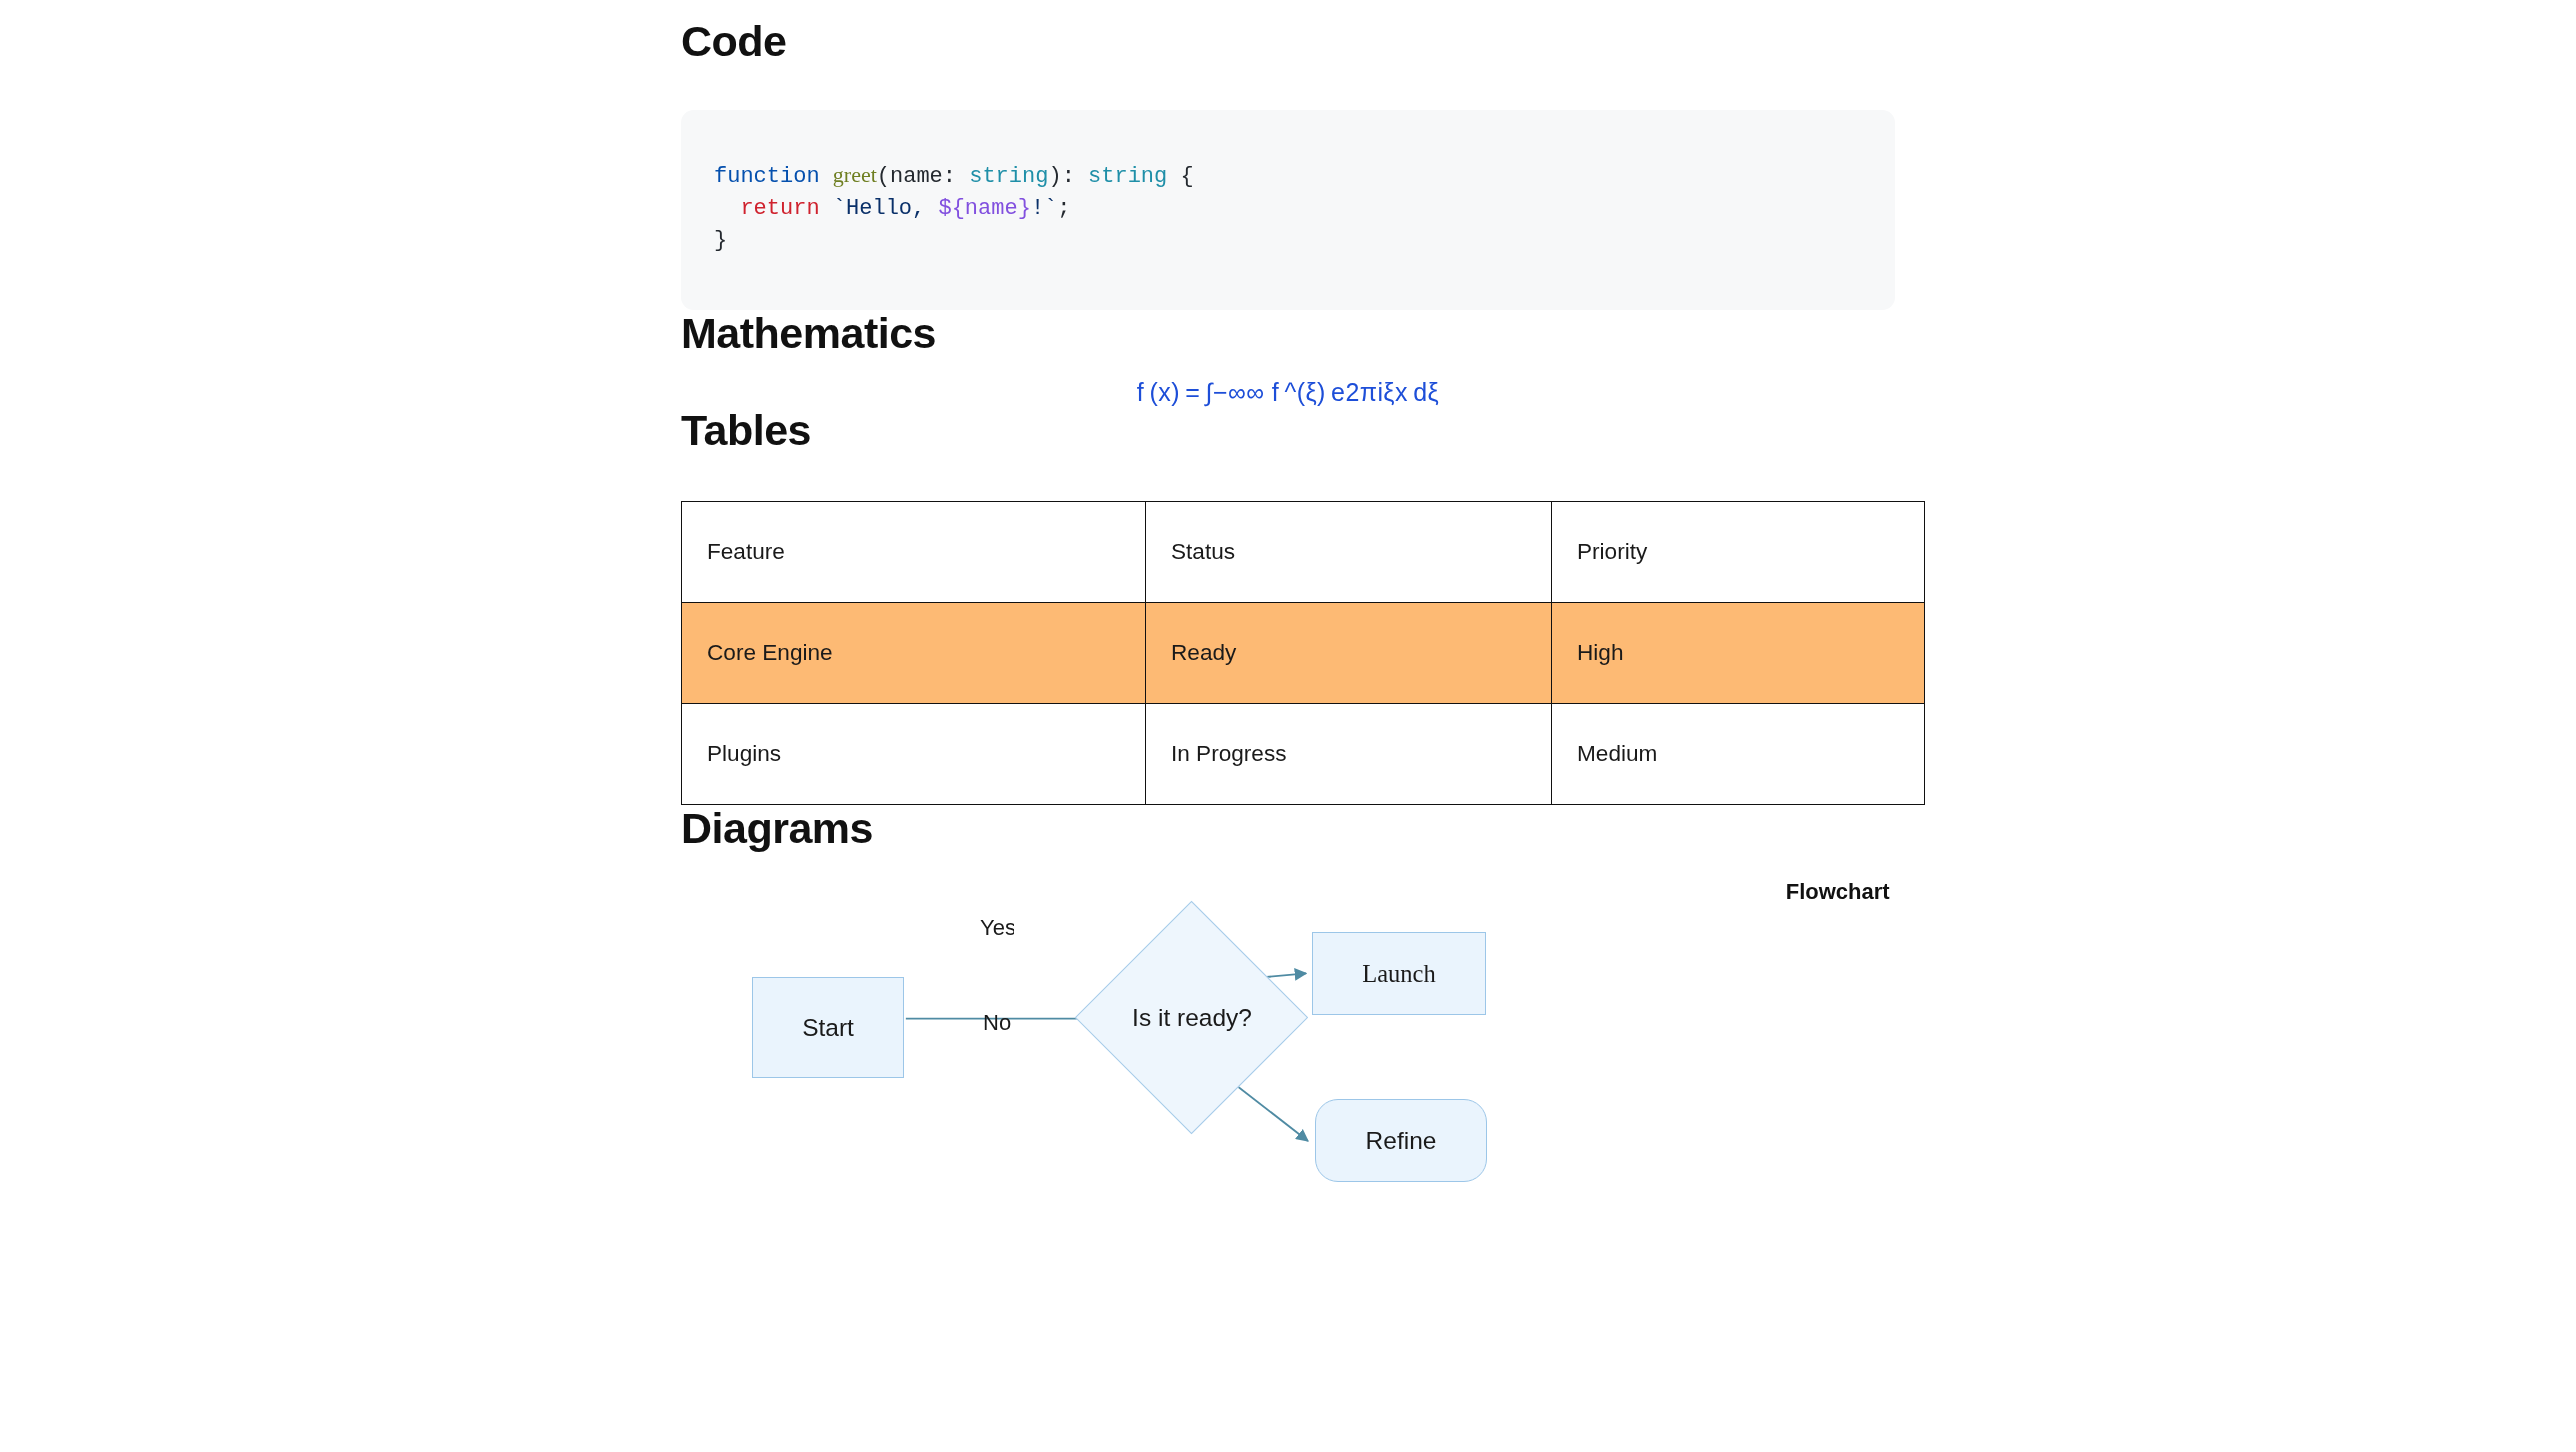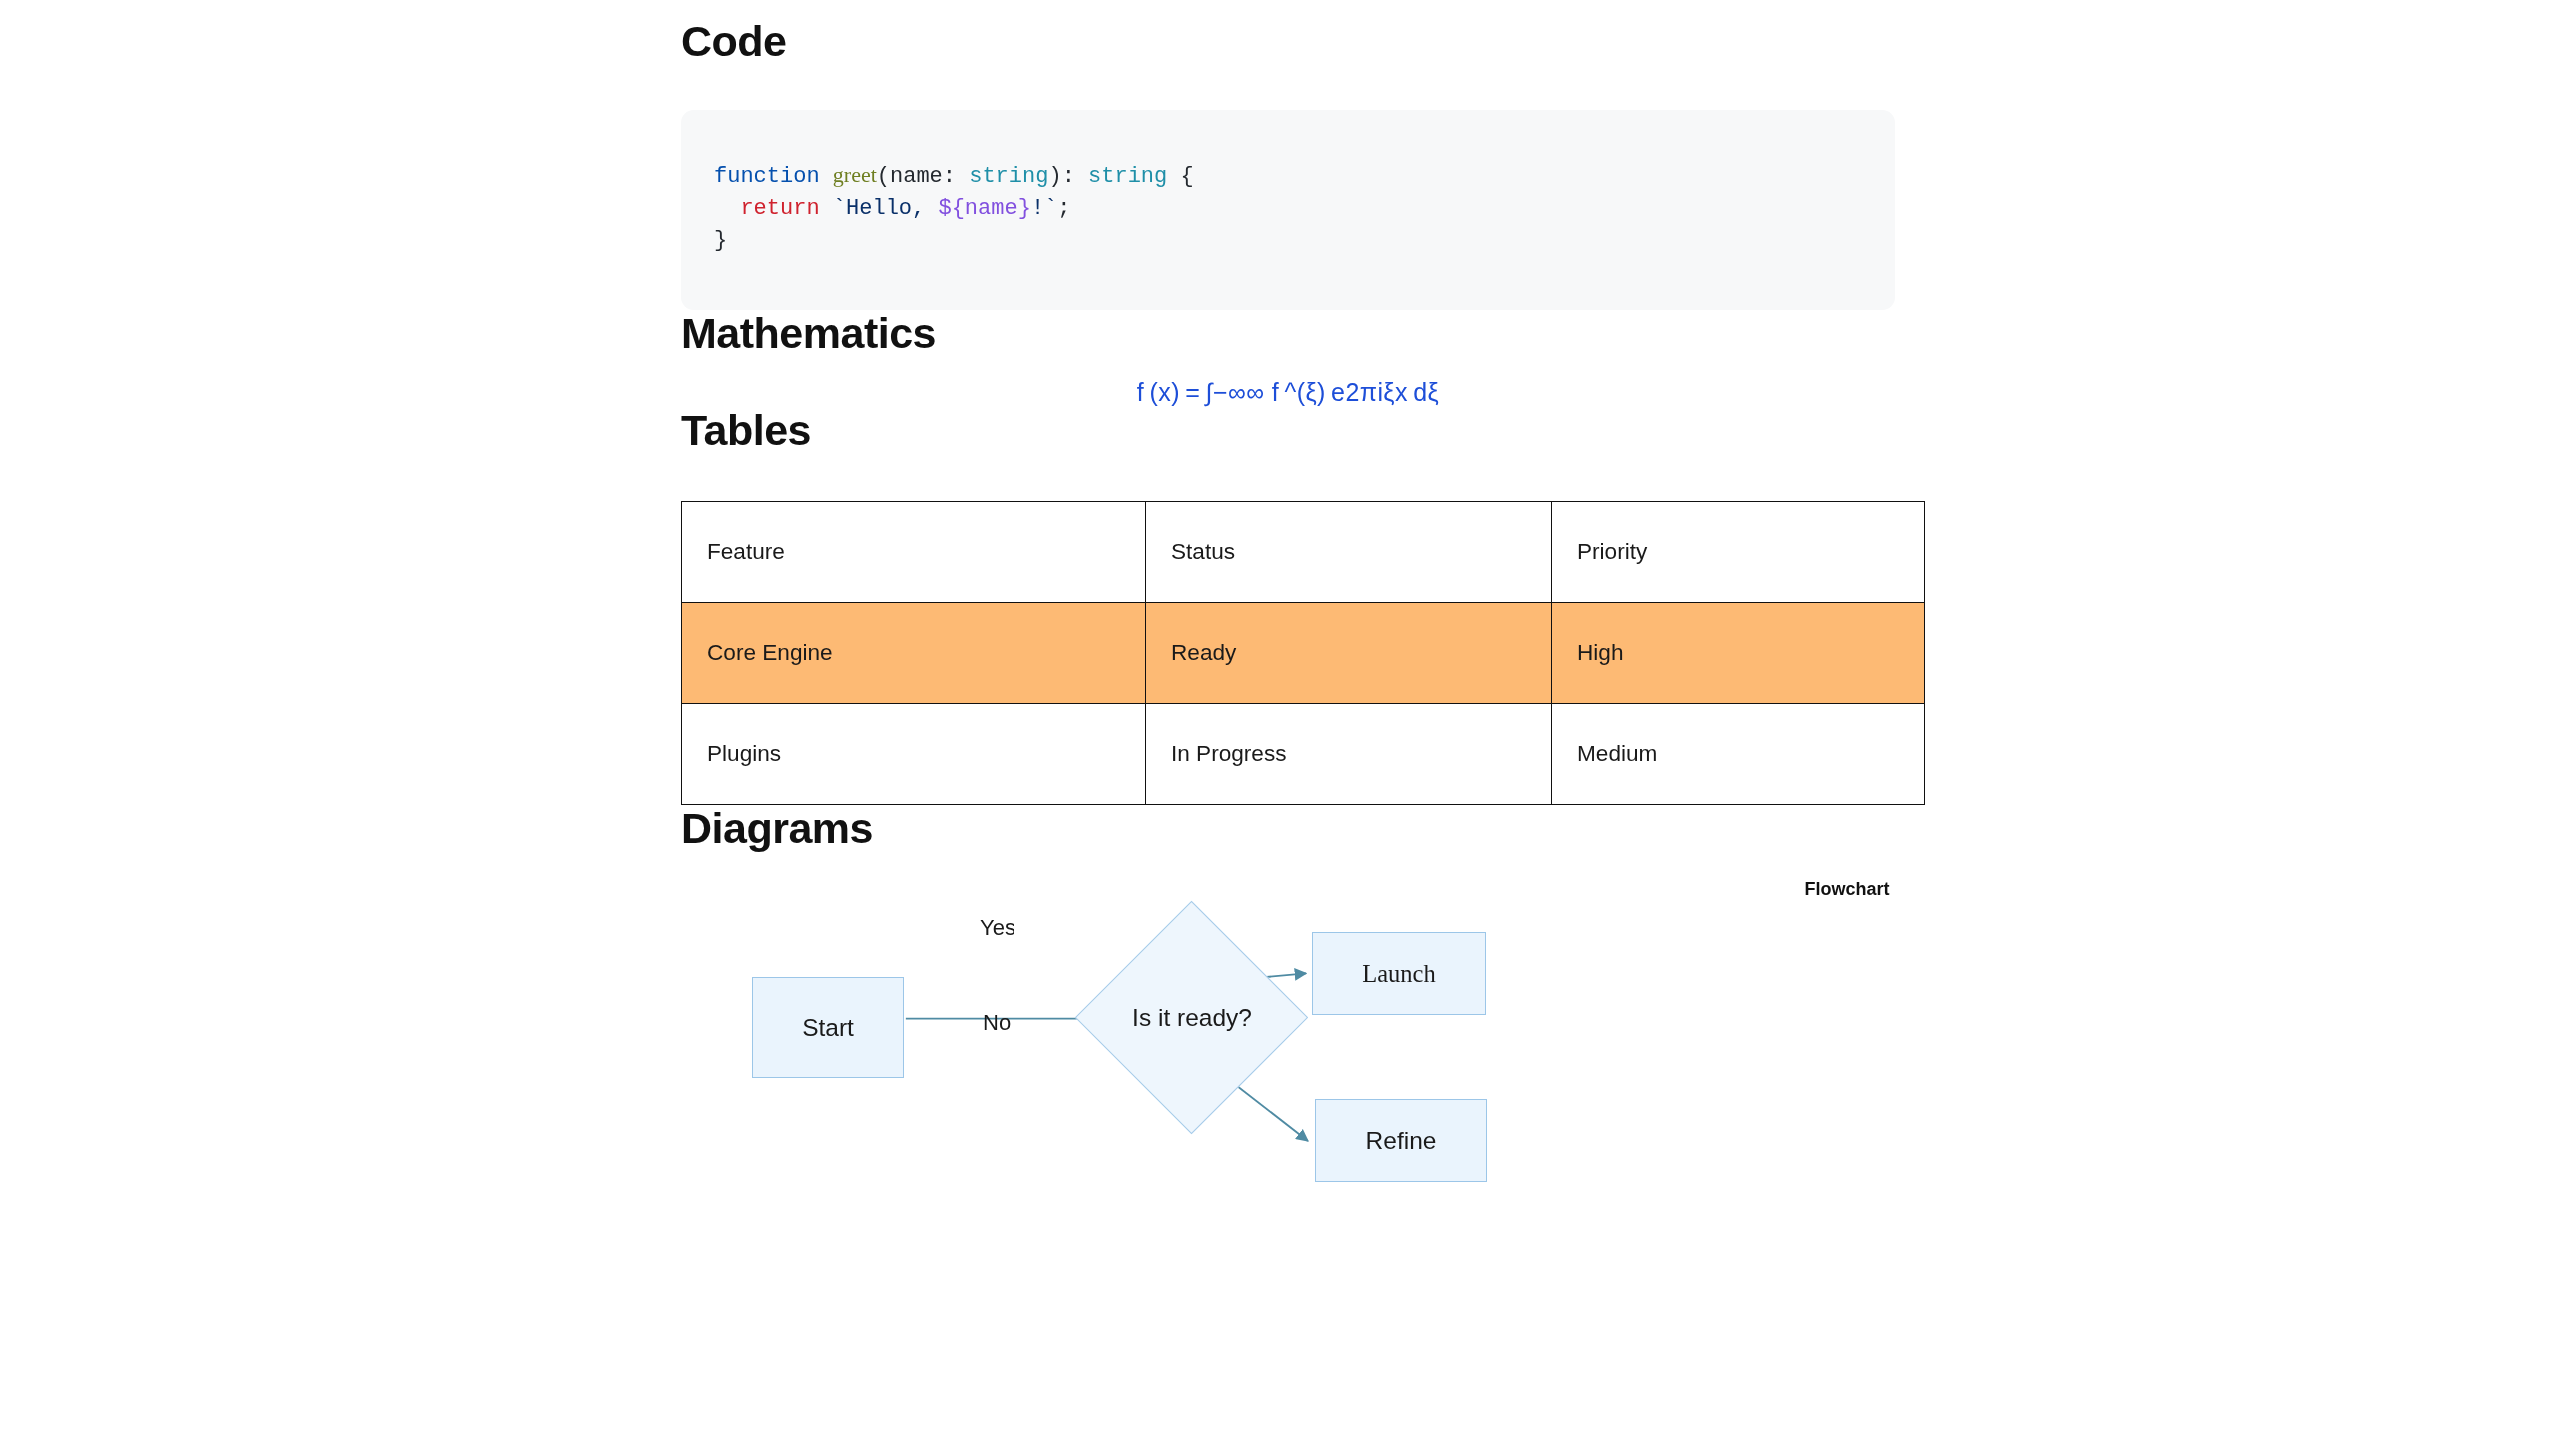--- a/index.html
+++ b/index.html
@@ -100,21 +100,21 @@
   .diagram-wrap {
     position: relative;
     margin-top: 20px;
     width: 1214px;
     height: 326px;
   }
   .diagram-caption {
     position: absolute;
     right: 5.4px;
     top: 7.2px;
-    font-size: 18px;
+    font-size: 22px;
     color: #111111;
     font-weight: 700;
   }
   .flow {
     position: absolute;
     left: 0;
     top: 0;
     width: 1214px;
     height: 326px;
   }
@@ -126,21 +126,21 @@
     display: flex;
     align-items: center;
     justify-content: center;
     font-size: 24.5px;
     color: #1a1a1a;
     overflow: hidden;
     white-space: nowrap;
   }
   #node-start { left: 71px; top: 105px; width: 152px; height: 101px; }
   #node-launch { left: 631px; top: 60px; width: 174px; height: 83px; font-family: Liberation Serif, serif; }
-  #node-refine { left: 634px; top: 227px; width: 172px; height: 83px; }
+  #node-refine { left: 634px; top: 227px; width: 172px; height: 83px; border-radius: 23px; }
 
   .node-diamond {
     position: absolute;
     left: 428px;
     top: 63px;
     width: 165px;
     height: 165px;
     background: #eef6fd;
     border: 1.4px solid #a5cbe9;
     box-sizing: border-box;

